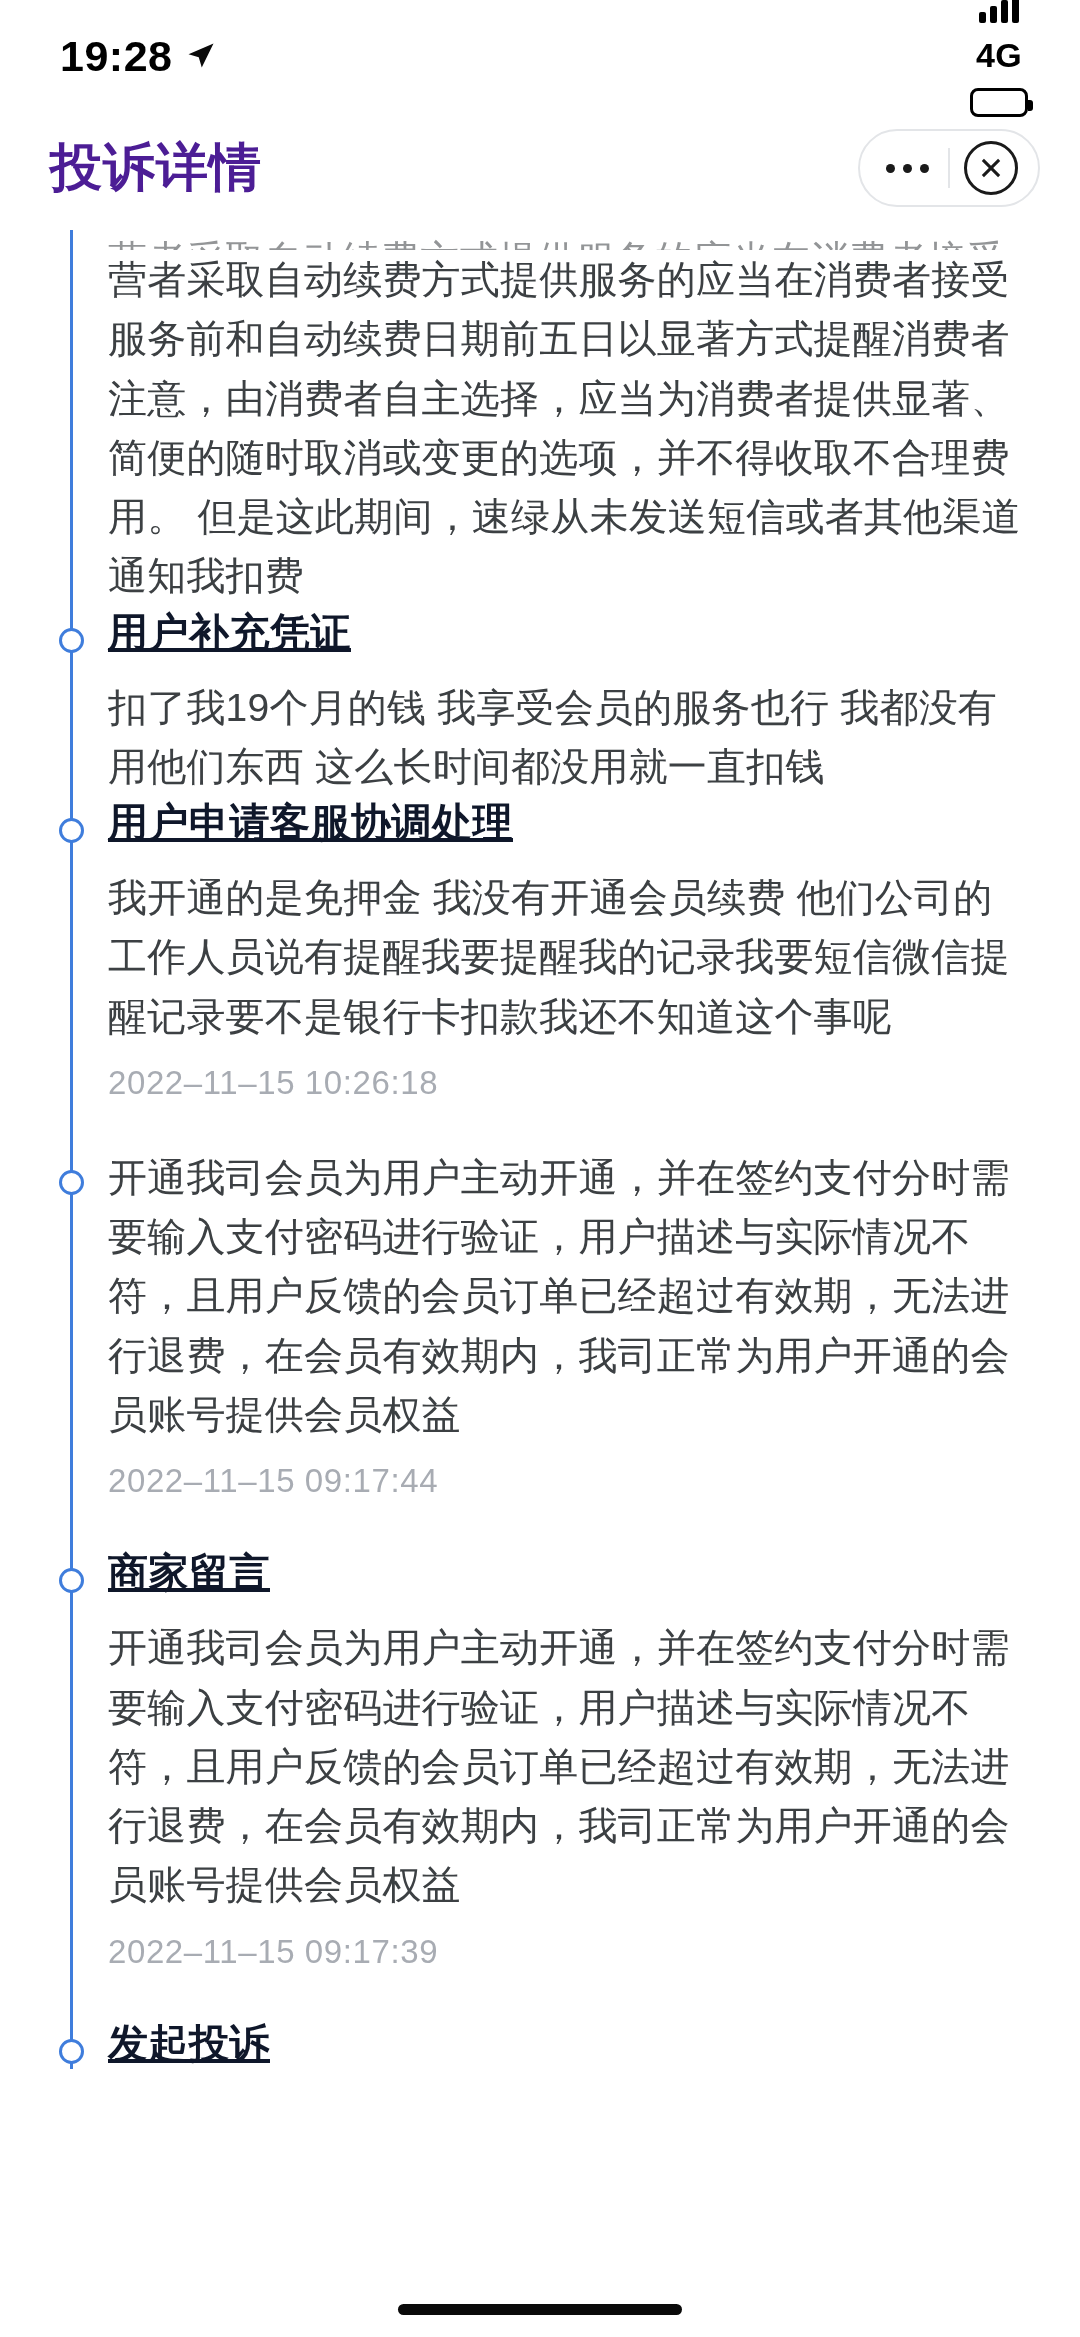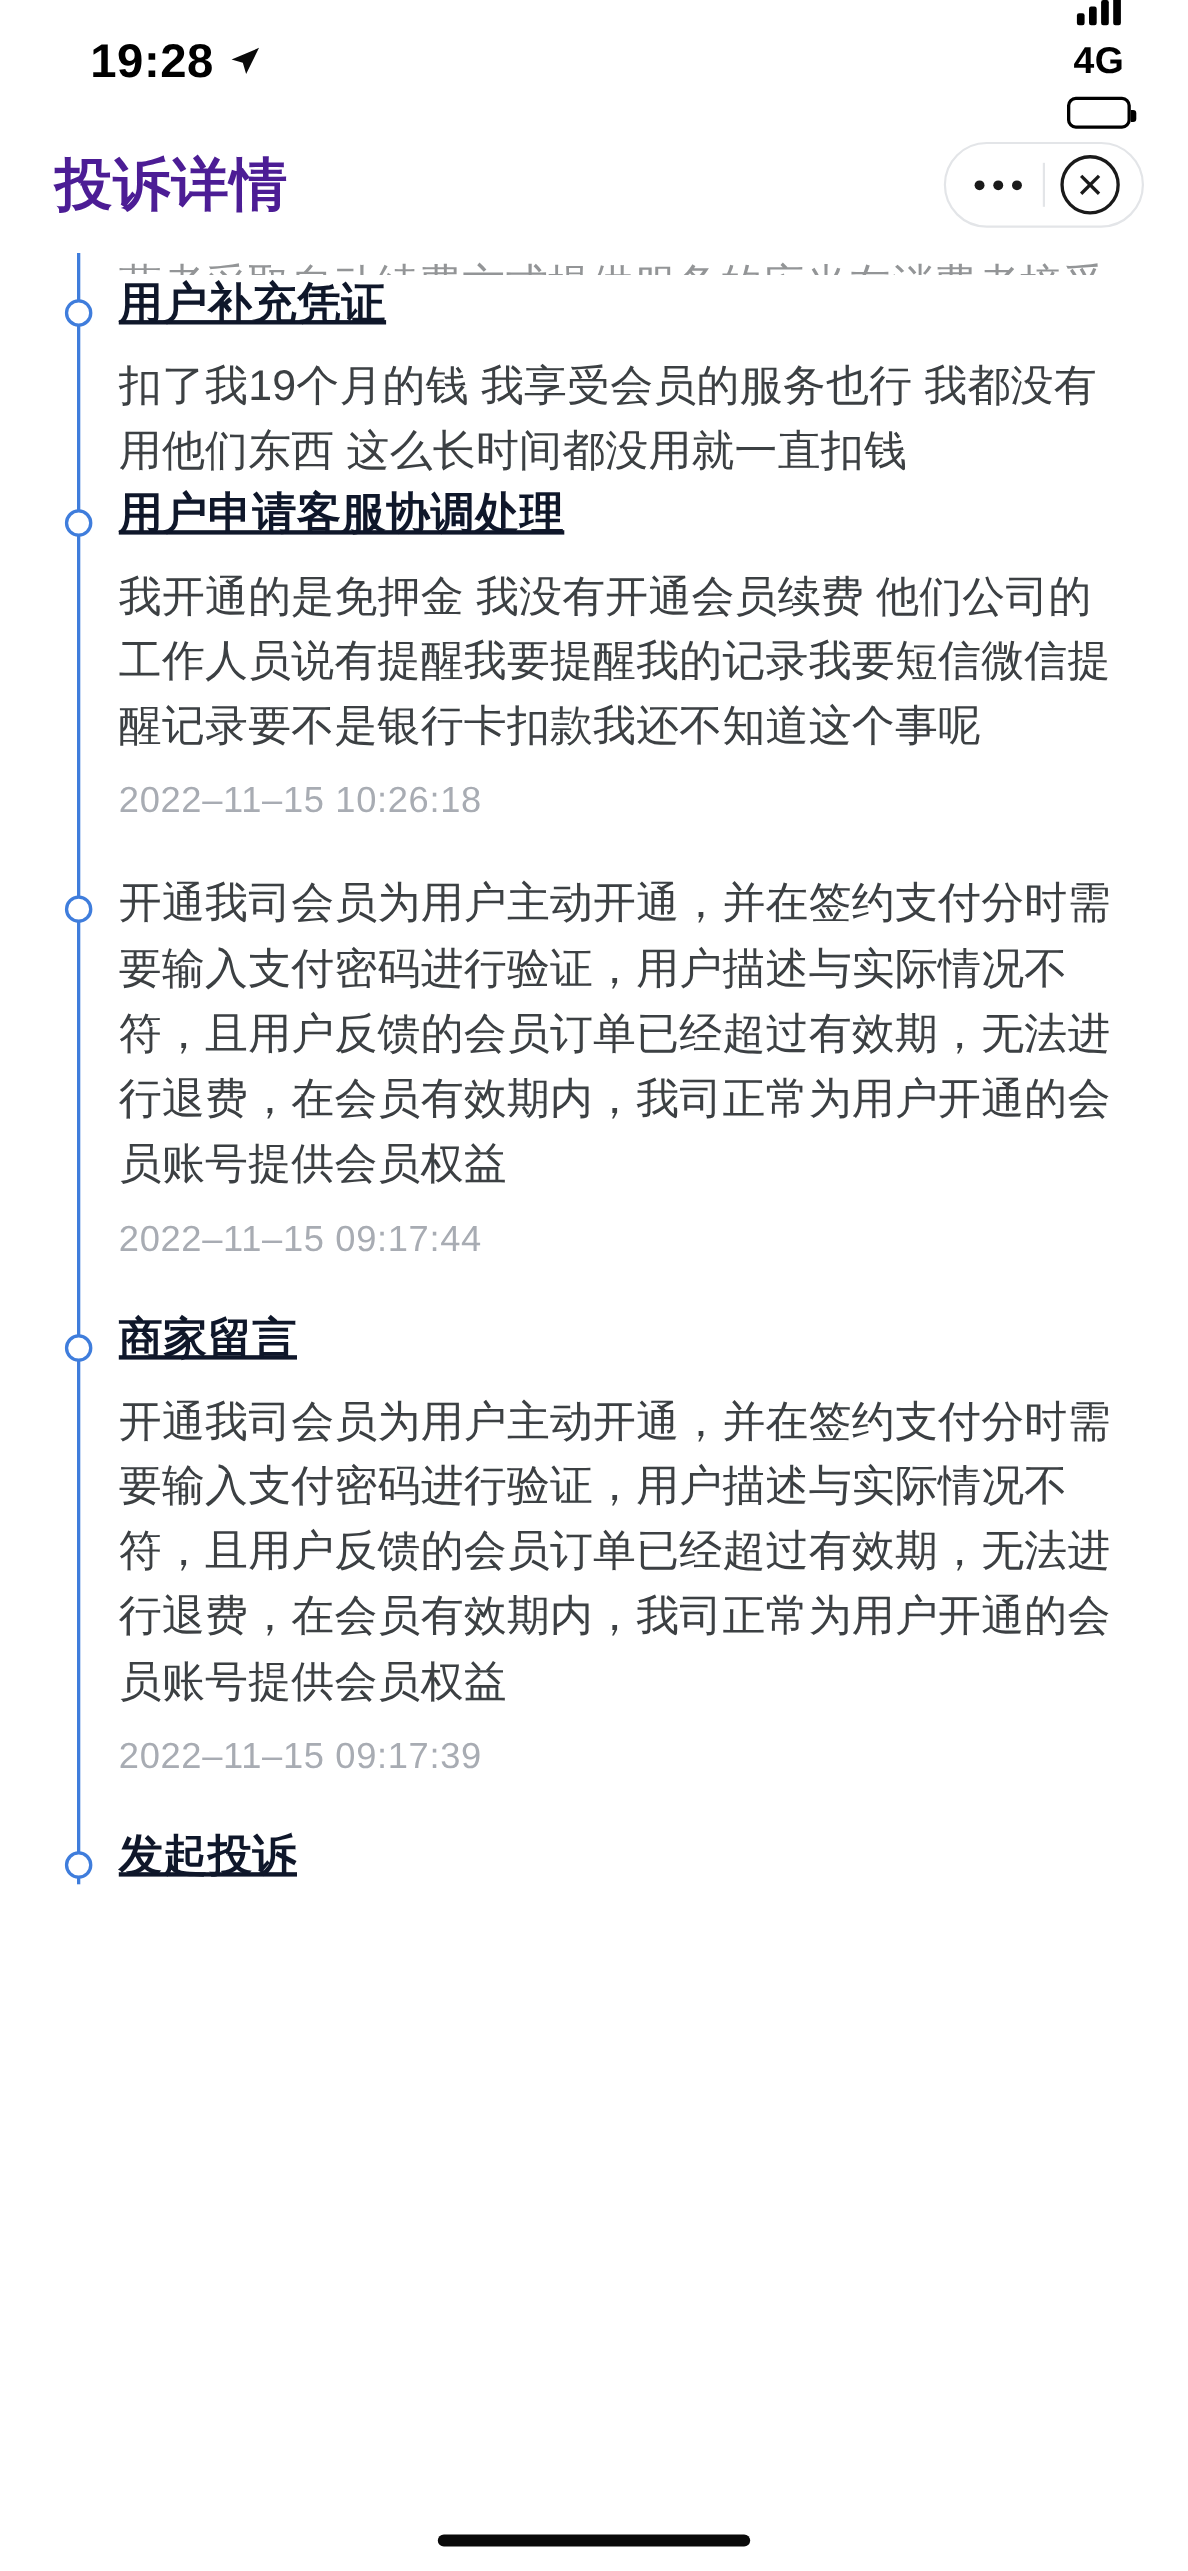--- a/index.html
+++ b/index.html
@@ -15,23 +15,22 @@
     overflow: hidden;
     position: relative;
   }
 
   
   .status-bar {
     height: 112px;
     display: flex;
     align-items: center;
     justify-content: space-between;
-    padding: 0 52px 0 46px;
-    box-sizing: border-box;
-    margin-left: 36px;
+    padding: 0 52px 0 60px;
+    box-sizing: border-box;
   }
   .status-left {
     display: flex;
     align-items: center;
     gap: 14px;
   }
   .status-time {
     font-size: 43px;
     font-weight: 600;
     letter-spacing: 0.5px;
@@ -286,20 +285,21 @@
       <span class="close-circle"></span>
     </div>
   </div>
 </div>
 
 <div class="timeline">
   <div class="timeline-line"></div>
 
   <div class="entry first">
     <div class="clipped">营者采取自动续费方式提供服务的应当在消费者接受服</div>
+    <div class="entry-body">营者采取自动续费方式提供服务的应当在消费者接受服务前和自动续费日期前五日以显著方式提醒消费者注意，由消费者自主选择，应当为消费者提供显著、简便的随时取消或变更的选项，并不得收取不合理费用。 但是这此期间，速绿从未发送短信或者其他渠道通知我扣费</div>
   </div>
 
   <div class="entry">
     <span class="dot"></span>
     <div class="entry-title">用户补充凭证</div>
     <div class="entry-body">扣了我19个月的钱 我享受会员的服务也行 我都没有用他们东西 这么长时间都没用就一直扣钱</div>
   </div>
 
   <div class="entry">
     <span class="dot"></span>

